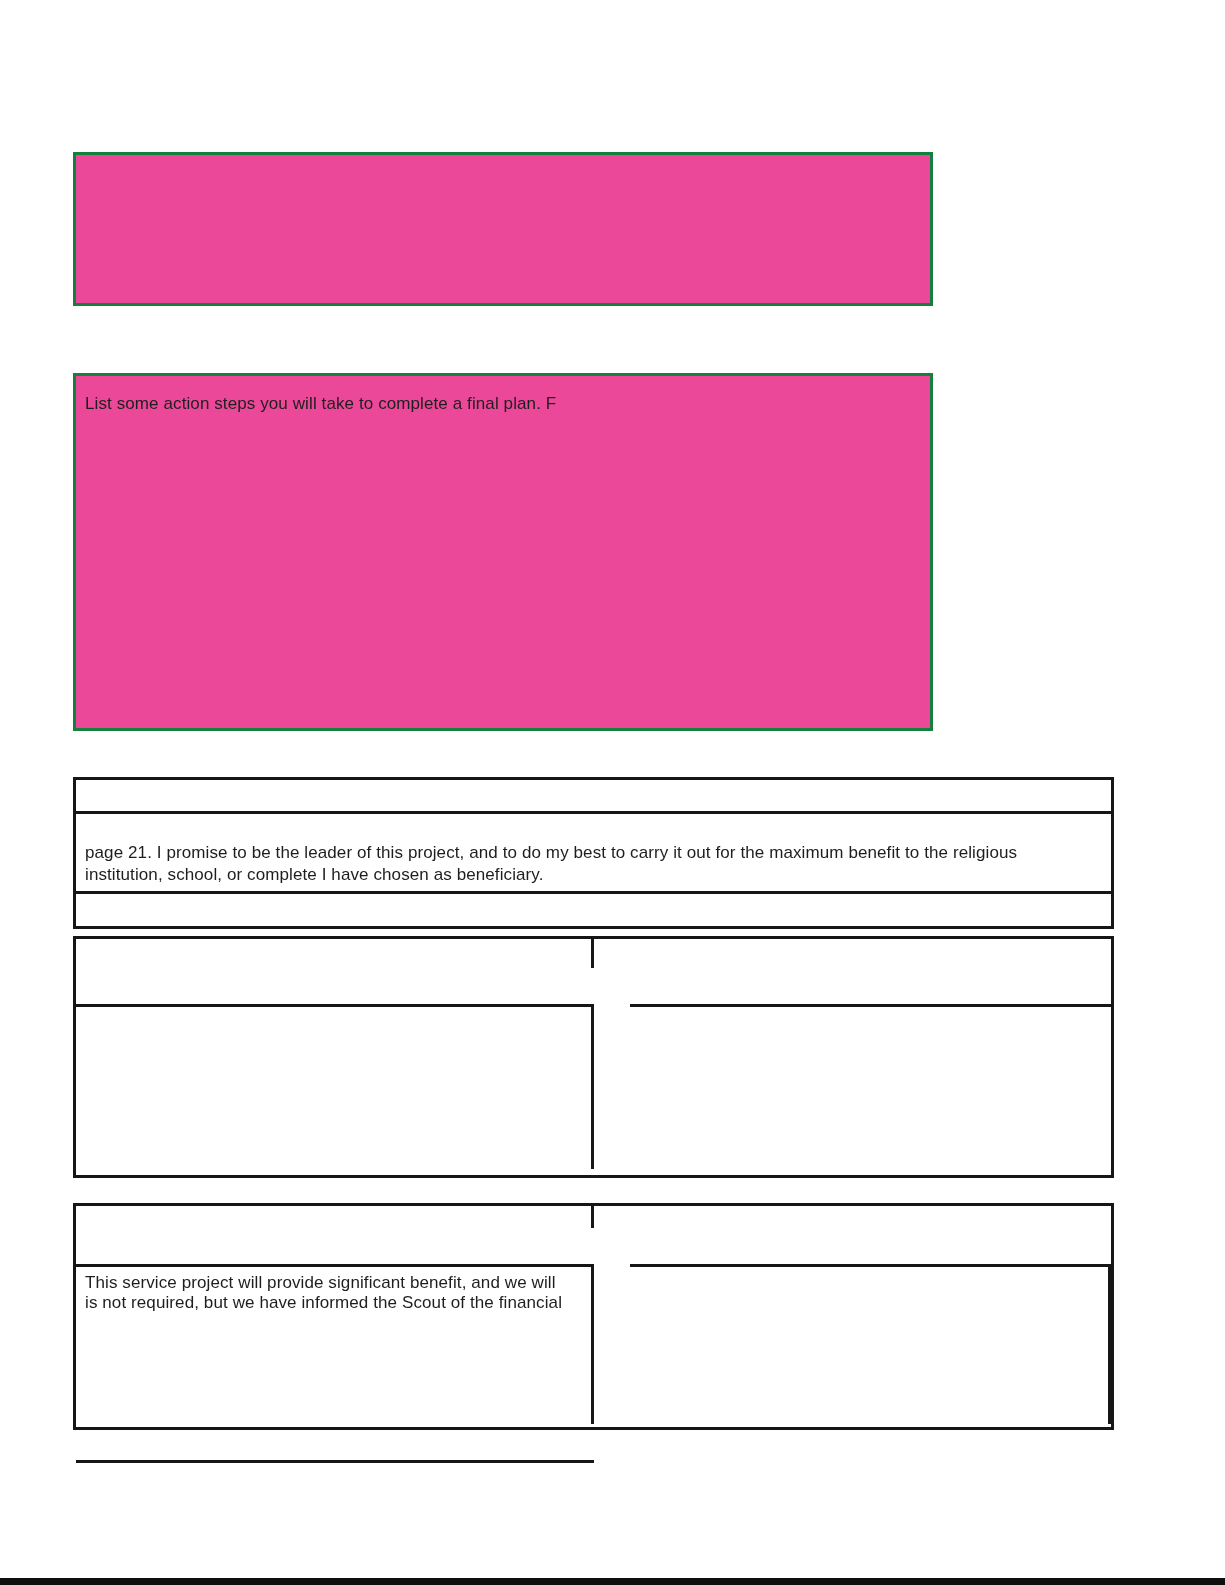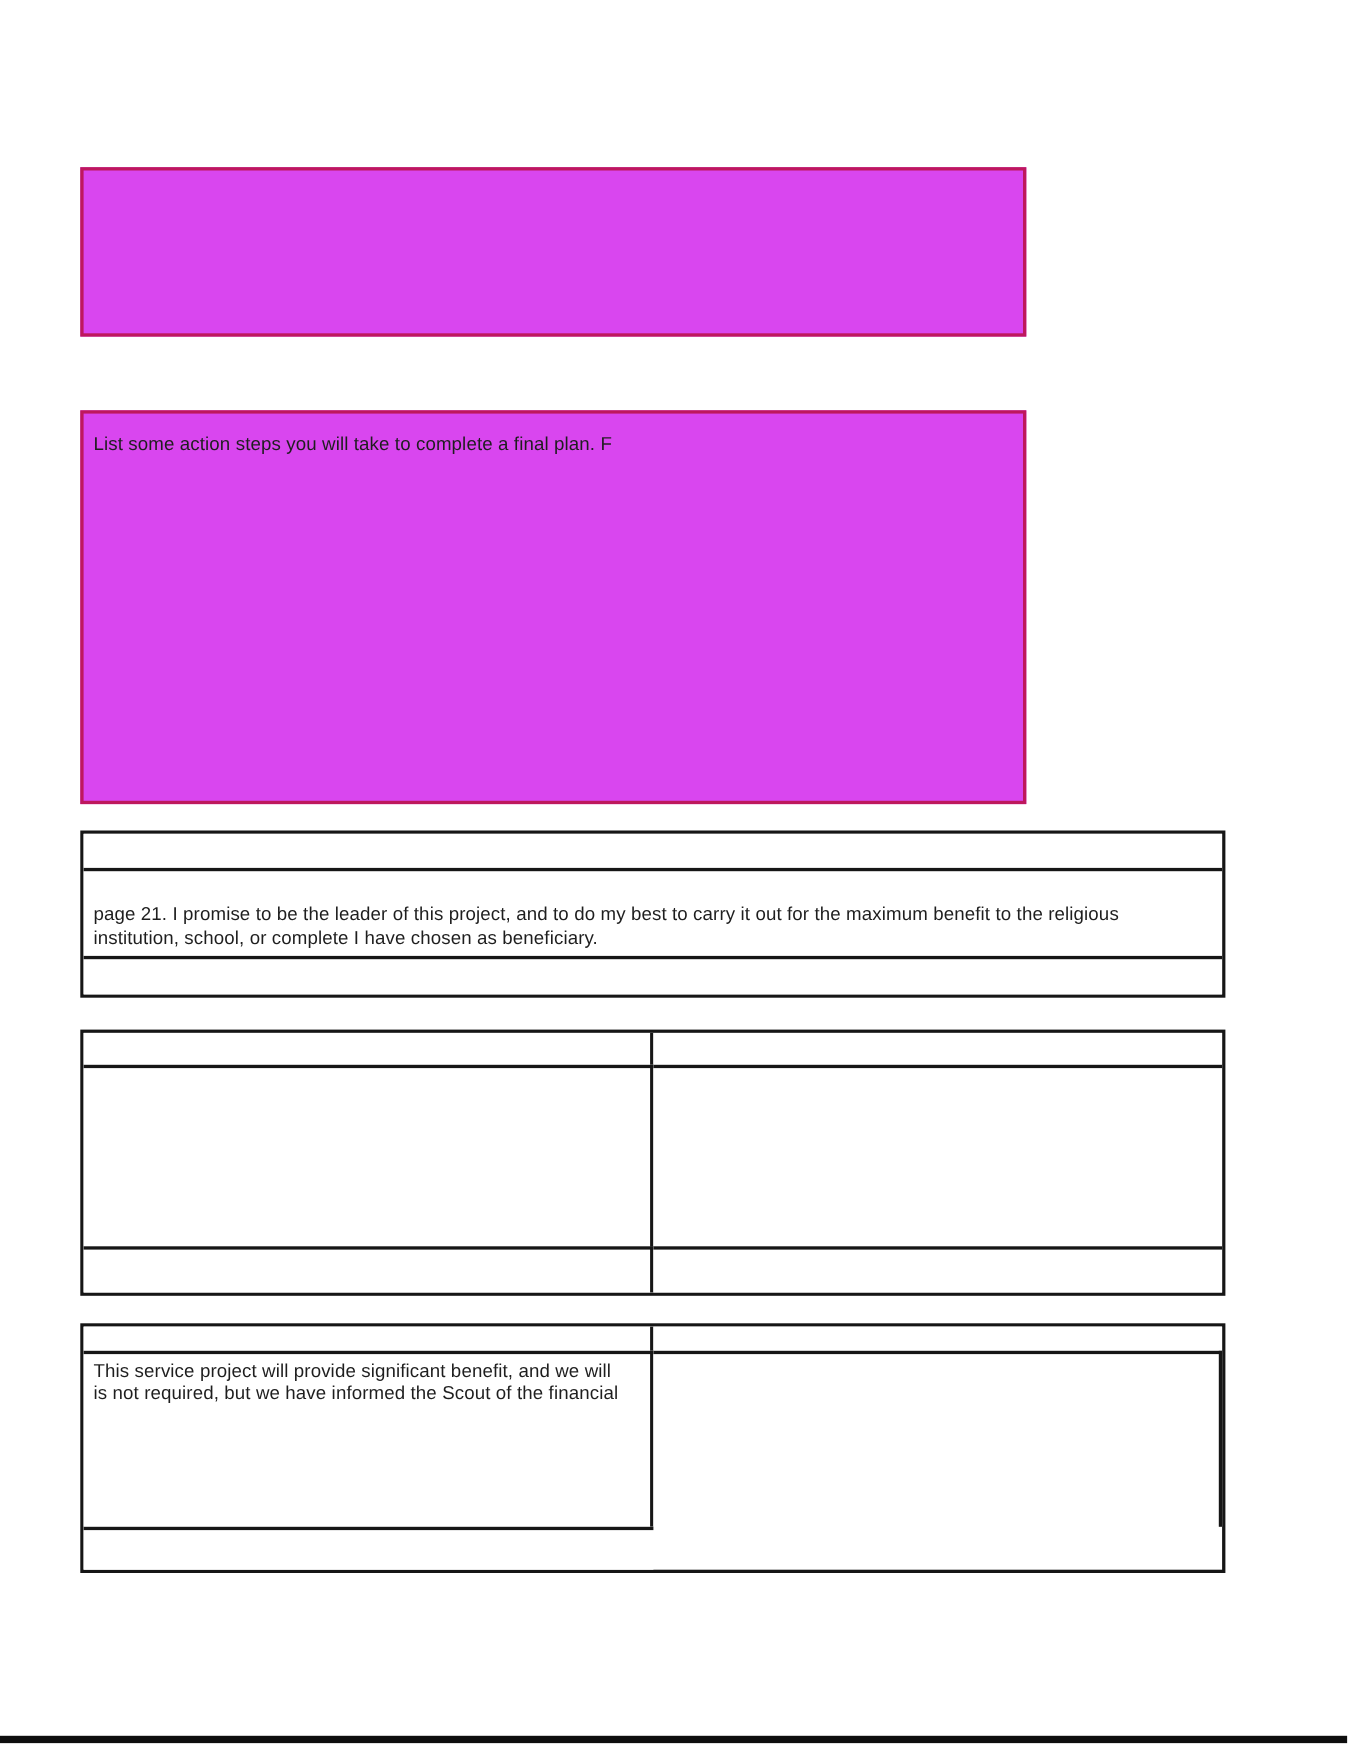--- a/index.html
+++ b/index.html
@@ -10,36 +10,36 @@
     height: 1585px;
     background: #ffffff;
     font-family: "Liberation Sans", sans-serif;
     color: #1e1e1e;
     overflow: hidden;
   }
   .box {
     position: absolute;
     left: 73px;
     width: 860px;
-    border: 3px solid #be185d;
-    background: #d946ef;
+    border: 3px solid #15803d;
+    background: #ec4899;
   }
   .box-a { top: 152px; height: 154px; }
   .box-b { top: 373px; height: 358px; }
   .prompt-text {
     padding: 17px 10px 0 9px;
     font-size: 17px;
     line-height: 22px;
     letter-spacing: 0.1px;
   }
   
   .stack {
     position: absolute;
     left: 73px;
-    top: 755px;
+    top: 777px;
     width: 1041px;
     height: 152px;
     border: 3px solid #161616;
     display: flex;
     flex-direction: column;
   }
   .stack-row { width: 100%; background: #ffffff; }
   .stack-row.r1 { height: 31px; }
   .stack-row.r2 { height: 80px; border-top: 3px solid #161616; }
   .stack-row.r3 { height: 35px; border-top: 3px solid #161616; }
@@ -51,20 +51,21 @@
   }
   
   .tbl {
     position: absolute;
     left: 73px;
     width: 1041px;
     border: 3px solid #161616;
     display: grid;
     grid-template-columns: 518px 1fr;
     background: #ffffff;
+    gap: 36px;
   }
   .tbl1 { top: 936px; height: 242px; grid-template-rows: 29px 165px 42px; }
   .tbl2 { top: 1203px; height: 227px; grid-template-rows: 22px 160px 39px; }
   .cell { background: #ffffff; overflow: hidden; }
   .cell.colL { border-right: 3px solid #161616; }
   .cell.rowB, .cell.rowC { border-top: 3px solid #161616; }
   .cell-line {
     font-size: 17px;
     line-height: 20px;
     letter-spacing: 0.1px;

